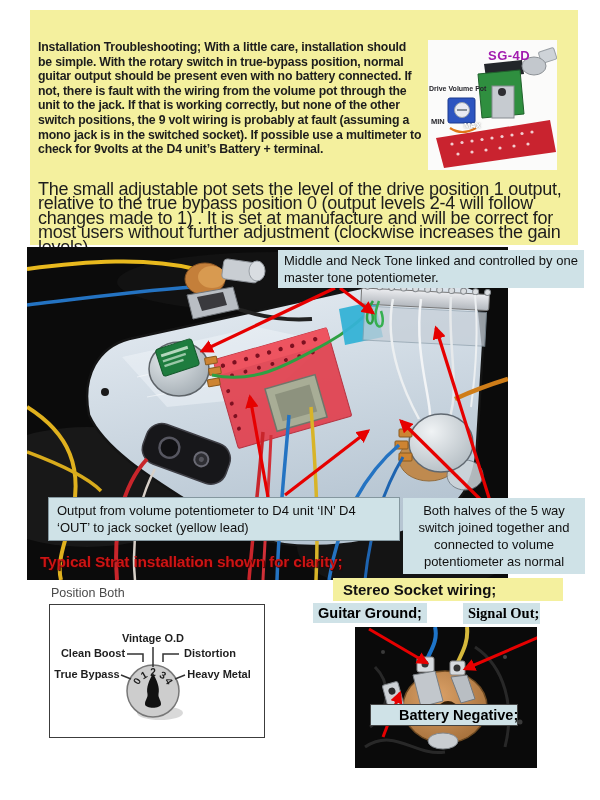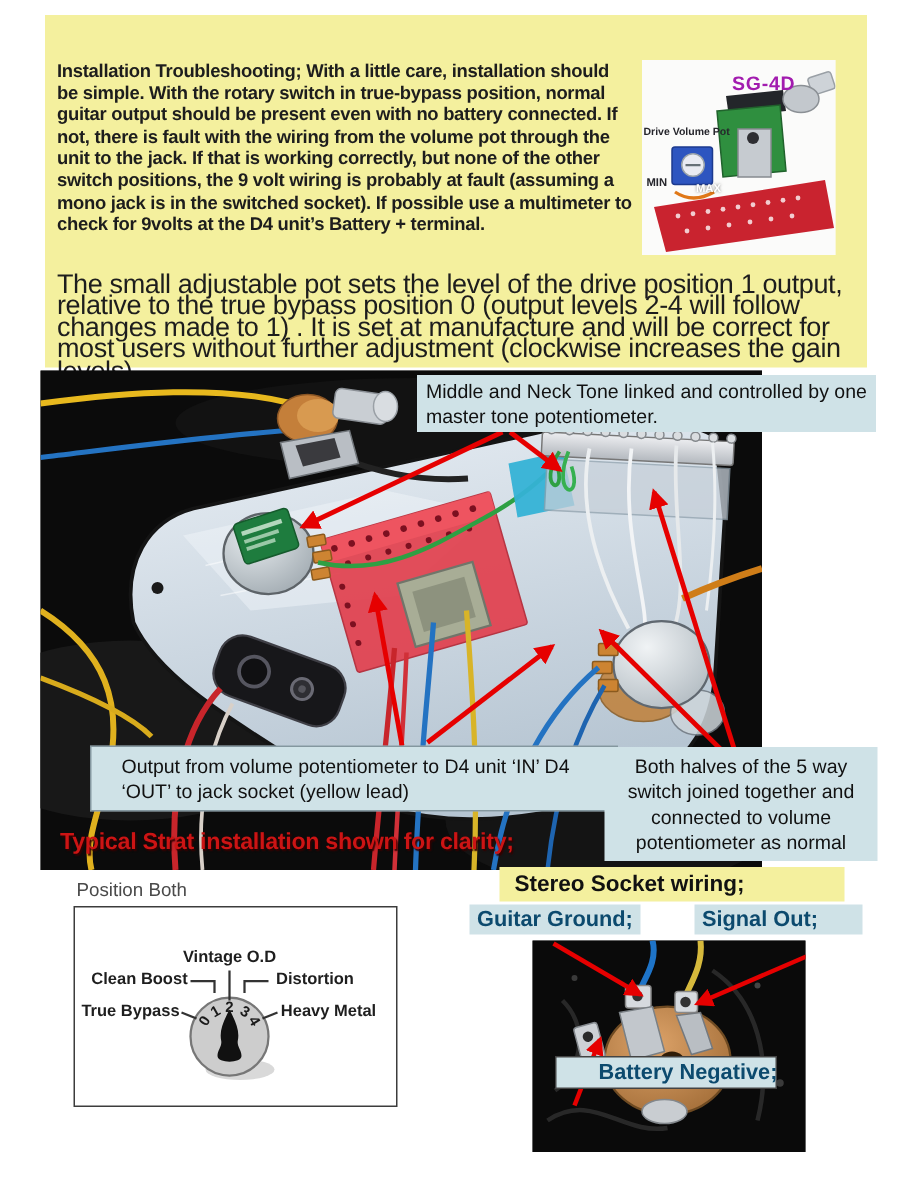--- a/index.html
+++ b/index.html
@@ -19,36 +19,36 @@
   .product-photo .potlabel{position:absolute;left:1px;top:45px;font-size:7px;font-weight:bold;color:#26262c;}
   .product-photo .min{position:absolute;left:3px;top:77px;font-size:7.5px;font-weight:bold;color:#26262c;}
   .product-photo .max{position:absolute;left:36px;top:81px;font-size:7.5px;font-weight:bold;color:#ffffff;text-shadow:0 0 2px rgba(0,0,0,.5);}
 
   
   .main-photo{position:absolute;left:27px;top:247px;width:481px;height:333px;background:#0b0b0b;}
 
   
   .callout{position:absolute;background:#cfe2e7;color:#111;font-weight:normal;font-size:13px;line-height:17px;box-sizing:border-box;}
   .callout-tone{left:278px;top:250px;width:306px;padding:2px 6px;}
-  .callout-output{left:60px;top:497px;width:352px;padding:4px 20px;border:1px solid rgba(40,60,70,.45);}
+  .callout-output{left:48px;top:497px;width:352px;padding:4px 8px;border:1px solid rgba(40,60,70,.45);}
   .callout-switch{left:403px;top:498px;width:182px;padding:4px 6px;text-align:center;}
   .caption-strat{position:absolute;left:40px;top:553px;font-size:15.5px;font-weight:bold;color:#cc1414;letter-spacing:-0.2px;text-shadow:1px 1px 1px #300;}
 
   
   .pos-title{position:absolute;left:51px;top:586px;font-size:12.5px;color:#4a4a4a;}
   .pos-box{position:absolute;left:49px;top:604px;width:216px;height:134px;background:#ffffff;border:1.5px solid #3c3c3c;box-sizing:border-box;}
   .pos-label{position:absolute;transform:translate(-50%,-50%);font-size:11px;font-weight:600;color:#1e1e1e;white-space:nowrap;}
   .pos-num{position:absolute;transform:translate(-50%,-50%);font-size:10px;font-weight:700;color:#1a1a1a;}
 
   
   .stereo-title{position:absolute;left:333px;top:578px;width:230px;box-sizing:border-box;background:#f4f09e;
                 padding:3px 10px;font-size:15px;font-weight:bold;color:#111;}
-  .mini-label{position:absolute;background:#cfe2e7;font-size:14.5px;font-weight:bold;color:#0c4a6e;padding:2px 5px;box-sizing:border-box;white-space:nowrap;}
+  .mini-label{position:absolute;background:#cfe2e7;font-size:14.5px;font-weight:bold;color:#000000;padding:2px 5px;box-sizing:border-box;white-space:nowrap;}
   .guitar-ground{left:313px;top:603px;width:114px;}
-  .signal-out{left:463px;top:603px;width:112px;}
+  .signal-out{left:463px;top:603px;width:77px;font-family:Liberation Serif, serif;}
   .battery-negative{left:370px;top:704px;width:148px;border:1px solid #444;padding-left:28px;}
   .socket-photo{position:absolute;left:355px;top:627px;width:182px;height:141px;background:#0a0a0a;}
 </style>
 </head>
 <body>
 
 <div class="page">
 
   <div class="note-box">
     <div class="note-p1">Installation Troubleshooting; With a little care, installation should be simple. With the rotary switch in true-bypass position, normal guitar output should be present even with no battery connected. If not, there is fault with the wiring from the volume pot through the unit to the jack. If that is working correctly, but none of the other switch positions, the 9 volt wiring is probably at fault (assuming a mono jack is in the switched socket). If possible use a multimeter to check for 9volts at the D4 unit’s Battery + terminal.</div>

